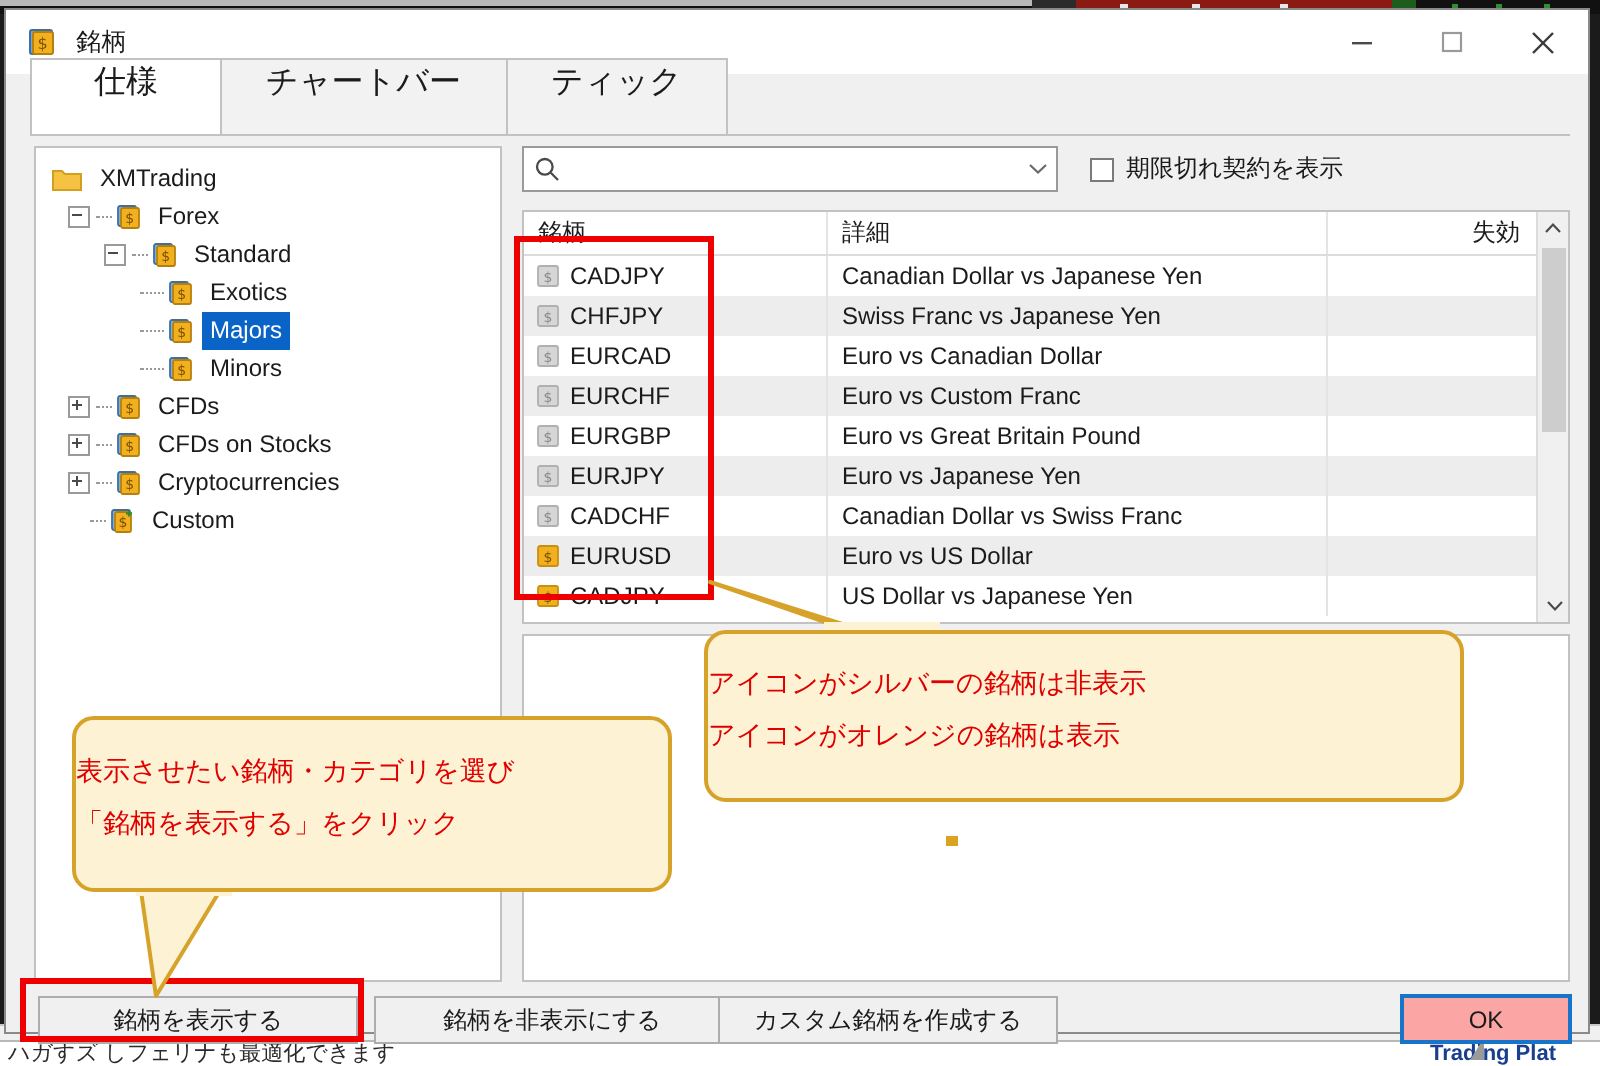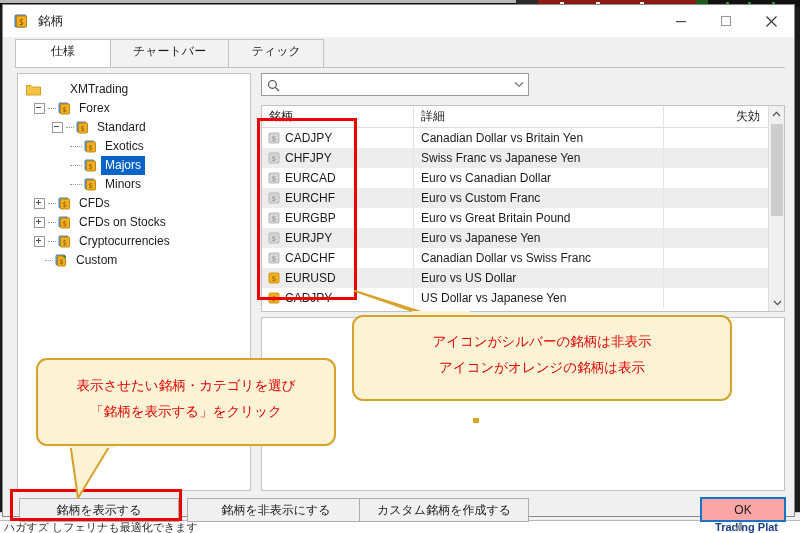--- a/index.html
+++ b/index.html
@@ -68,22 +68,22 @@
   .win-btn svg { display: block; }
 
   
   .tabstrip {
     position: absolute; left: 12px; top: 38px;
     width: 770px; height: 24px;
     border-bottom: 1px solid #c2c2c2;
     display: flex; align-items: flex-end;
   }
   .tab {
-    height: 28px; line-height: 23px;
-    padding: 0 22px; font-size: 12px; color: #1b1b1b;
+    height: 38px; line-height: 23px;
+    padding: 0 22px; font-size: 16px; color: #1b1b1b;
     border: 1px solid #c2c2c2; border-bottom: none;
     background: #f2f2f2; margin-right: -1px; box-sizing: border-box;
     text-align: center; min-width: 96px;
   }
   .tab.active { background: #ffffff; position: relative; z-index: 2; }
 
   
   .tree-panel {
     position: absolute; left: 14px; top: 68px;
     width: 234px; height: 418px;
@@ -213,21 +213,21 @@
     position: absolute; border: 3px solid #ee0000; box-sizing: border-box;
     pointer-events: none;
   }
   #redbox-symbols { left: 257px; top: 118px; width: 100px; height: 182px; }
   #redbox-showbtn { left: 10px; top: 489px; width: 172px; height: 32px; }
 
   
   .callout {
     position: absolute; background: #fdf3d4;
     border: 2px solid #d6a22a; border-radius: 11px;
-    color: #e00000; font-size: 13.5px; text-align: center;
+    color: #e00000; font-size: 13.5px; 
     box-sizing: border-box;
   }
   .callout .line { line-height: 1.95; white-space: nowrap; }
   #callout-right { left: 352px; top: 315px; width: 380px; height: 86px; padding-top: 12px; }
   #callout-left  { left: 36px;  top: 358px; width: 300px; height: 88px; padding-top: 13px; }
 
   .tail { position: absolute; pointer-events: none; }
 </style>
 </head>
 <body>
@@ -288,21 +288,21 @@
 
     <div class="tabstrip">
       <div class="tab active">仕様</div>
       <div class="tab">チャートバー</div>
       <div class="tab">ティック</div>
     </div>
 
     <div class="tree-panel">
       <div class="tree">
 
-        <div class="tnode" style="padding-left:8px;gap:20px;">
+        <div class="tnode" style="padding-left:8px;">
           <span class="folder-icon">
             <svg width="15" height="13" viewBox="0 0 15 13">
               <path d="M0.5 2.5 L5 2.5 L6.3 4 L14.5 4 L14.5 12 L0.5 12 Z" fill="#f6c243" stroke="#d2a01c" stroke-width="1"></path>
             </svg>
           </span>
           <span class="tlabel">XMTrading</span>
         </div>
 
         <div class="tnode" style="padding-left:16px;">
           <span class="expander"></span>
@@ -430,38 +430,42 @@
         </svg>
       </span>
       <input class="search-input" type="text" value="" placeholder="" style="">
       <span class="search-caret">
         <svg width="10" height="7" viewBox="0 0 10 7">
             <path d="M1 1.5 L5 5.3 L9 1.5" fill="none" stroke="#6a6a6a" stroke-width="1.1"></path>
           </svg>
       </span>
     </div>
 
+    <div class="chk-row">
+      <span class="chkbox"></span>
+      <span>期限切れ契約を表示</span>
+    </div>
 
     <div class="table-panel">
       <div class="thead">
         <div class="th c0">銘柄</div>
         <div class="th c1">詳細</div>
         <div class="th c2">失効</div>
       </div>
       <div class="tbody">
 
         <div class="trow">
           <div class="td c0">
             <svg class="sym-ico" width="12" height="12" viewBox="0 0 12 12">
                 <rect x="1" y="1" width="10" height="10" rx="1" fill="#d6d6d6" stroke="#b0b0b0" stroke-width=".9"></rect>
                 <text x="6" y="9" font-size="7" text-anchor="middle" fill="#8a8a8a" font-family="DejaVu Sans, sans-serif">$</text>
               </svg>
             <span class="sym-name">CADJPY</span>
           </div>
-          <div class="td c1">Canadian Dollar vs Britain Yen</div>
+          <div class="td c1">Canadian Dollar vs Japanese Yen</div>
           <div class="td c2"></div>
         </div>
 
         <div class="trow alt">
           <div class="td c0">
             <svg class="sym-ico" width="12" height="12" viewBox="0 0 12 12">
                 <rect x="1" y="1" width="10" height="10" rx="1" fill="#d6d6d6" stroke="#b0b0b0" stroke-width=".9"></rect>
                 <text x="6" y="9" font-size="7" text-anchor="middle" fill="#8a8a8a" font-family="DejaVu Sans, sans-serif">$</text>
               </svg>
             <span class="sym-name">CHFJPY</span>

